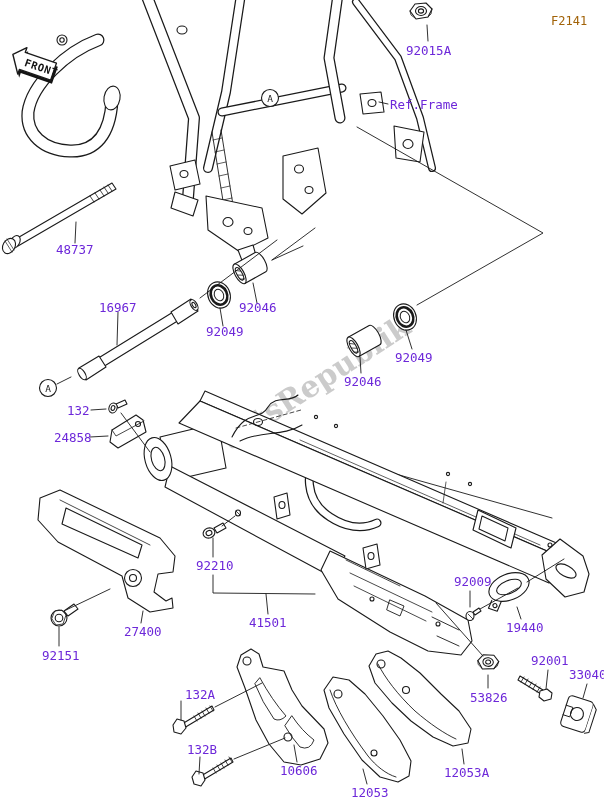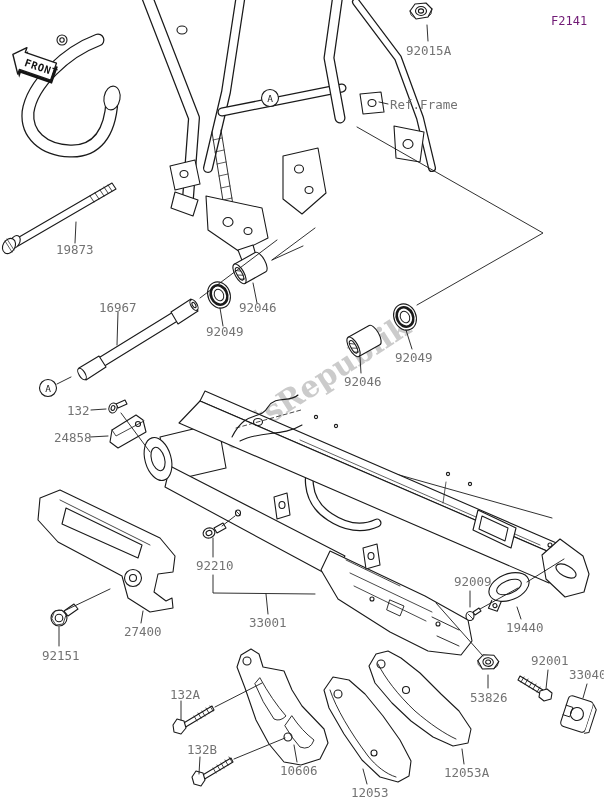--- a/index.html
+++ b/index.html
@@ -1,21 +1,21 @@
 <!DOCTYPE html>
 <html><head>
 <meta charset="utf-8">
 <style>
   html,body{margin:0;padding:0;background:#fff;}
   #page{position:relative;width:604px;height:800px;background:#fff;overflow:hidden;
         font-family:"DejaVu Sans Mono",monospace;}
   svg{position:absolute;left:0;top:0;}
-  .plabel{position:absolute;font:12.5px "DejaVu Sans Mono",monospace;color:#737373;
+  .plabel{position:absolute;font:12.5px "DejaVu Sans Mono",monospace;color:#6d28d9;
           white-space:nowrap;}
-  .code{position:absolute;font:12px "DejaVu Sans Mono",monospace;color:#701a75;}
+  .code{position:absolute;font:12px "DejaVu Sans Mono",monospace;color:#a16207;}
 </style>
 </head>
 <body>
 
 <div id="page">
 
 <svg width="604" height="800" viewBox="0 0 604 800">
   <defs>
     <g id="seal" stroke="#1a1a1a" fill="none">
       <ellipse rx="11" ry="13.5" fill="#fff" stroke-width="1.1"></ellipse>
@@ -276,33 +276,33 @@
       <path d="M521,619 L517,607 M527,582 L564,559"></path>
       <path d="M470,591 L470,607 M480,609 L518,588"></path>
     </g>
   </g>
 </svg>
 
 <div class="code" style="left:551px;top:14px">F2141</div>
 <div class="plabel" style="left:390px;top:97px">Ref.Frame</div>
 
 <div class="plabel" style="left:406px;top:43px">92015A</div>
-<div class="plabel" style="left:56px;top:242px">19873</div>
+<div class="plabel" style="left:56px;top:242px">48737</div>
 <div class="plabel" style="left:99px;top:300px">16967</div>
 <div class="plabel" style="left:239px;top:300px">92046</div>
 <div class="plabel" style="left:206px;top:324px">92049</div>
 <div class="plabel" style="left:344px;top:374px">92046</div>
 <div class="plabel" style="left:395px;top:350px">92049</div>
 <div class="plabel" style="left:67px;top:403px">132</div>
 <div class="plabel" style="left:54px;top:430px">24858</div>
 <div class="plabel" style="left:196px;top:558px">92210</div>
 <div class="plabel" style="left:124px;top:624px">27400</div>
-<div class="plabel" style="left:249px;top:615px">33001</div>
+<div class="plabel" style="left:249px;top:615px">41501</div>
 <div class="plabel" style="left:42px;top:648px">92151</div>
-<div class="plabel" style="left:170px;top:687px">132A</div>
+<div class="plabel" style="left:185px;top:687px">132A</div>
 <div class="plabel" style="left:187px;top:742px">132B</div>
 <div class="plabel" style="left:280px;top:763px">10606</div>
 <div class="plabel" style="left:351px;top:785px">12053</div>
 <div class="plabel" style="left:444px;top:765px">12053A</div>
 <div class="plabel" style="left:470px;top:690px">53826</div>
 <div class="plabel" style="left:531px;top:653px">92001</div>
 <div class="plabel" style="left:569px;top:667px">33040</div>
 <div class="plabel" style="left:506px;top:620px">19440</div>
 <div class="plabel" style="left:454px;top:574px">92009</div>
 

